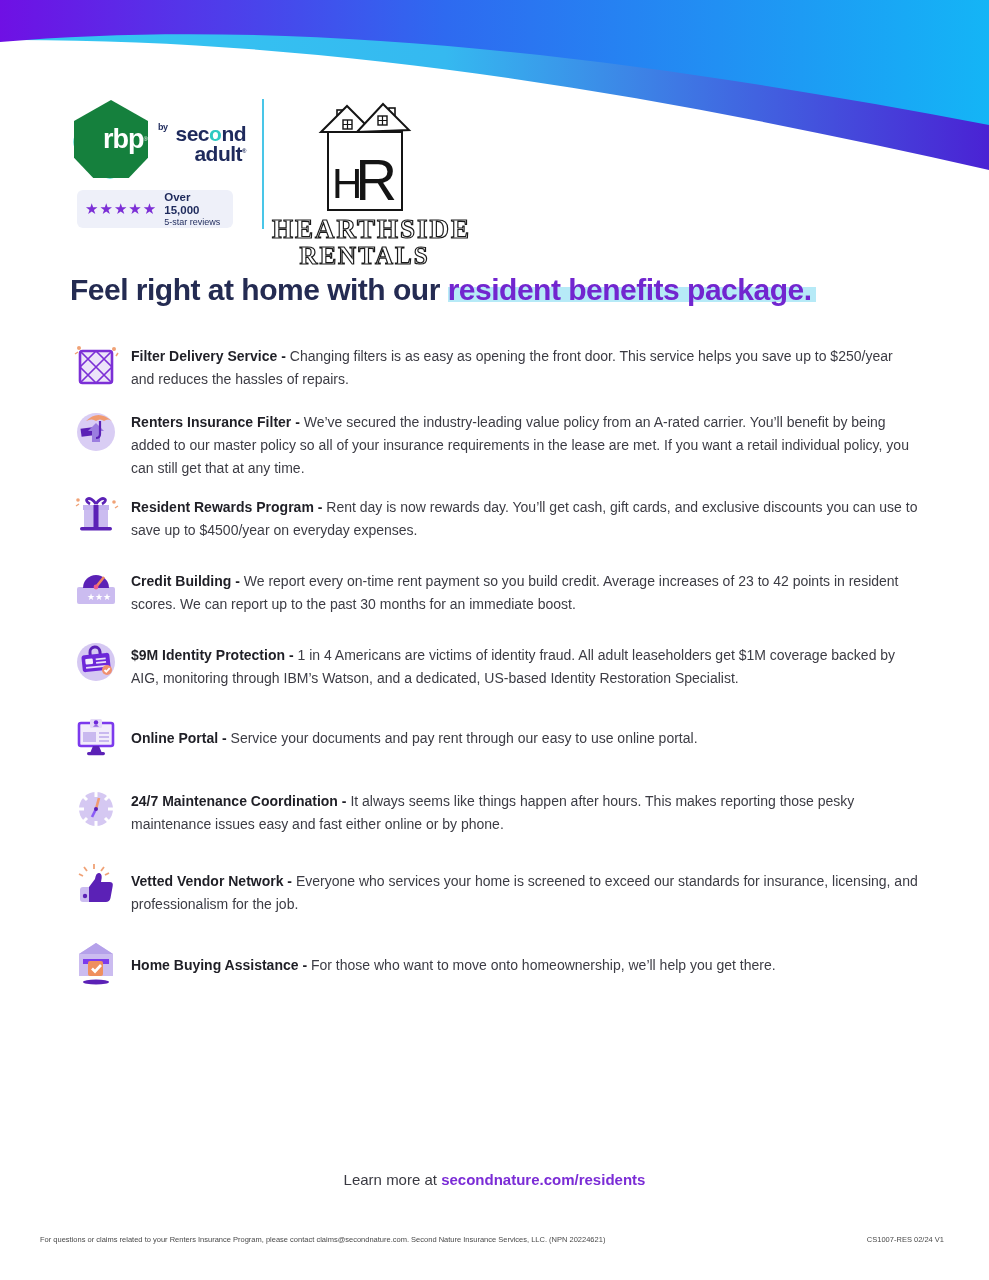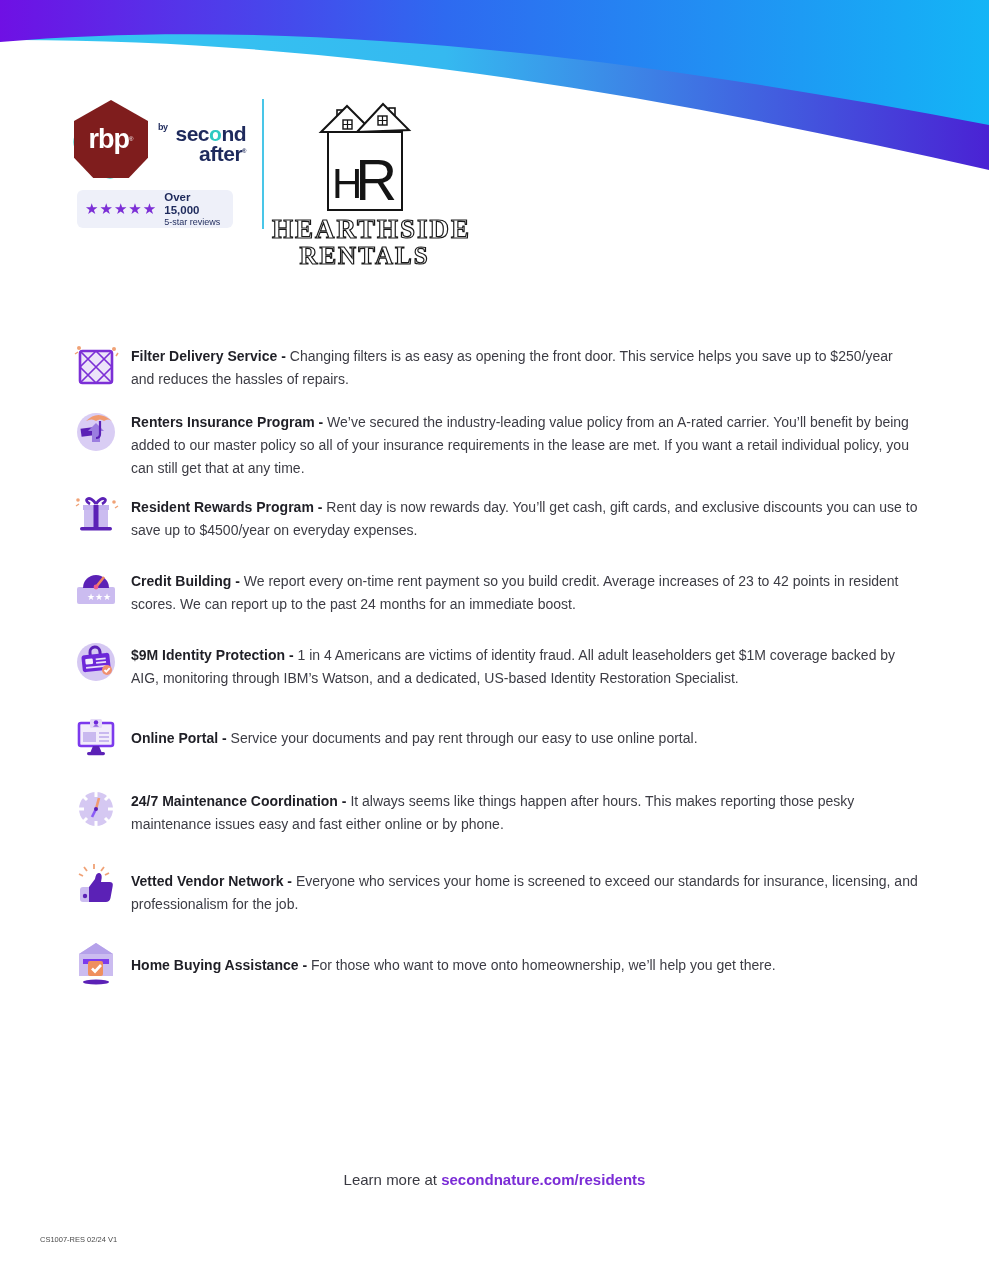--- a/index.html
+++ b/index.html
@@ -16,23 +16,23 @@
 
   
   .rbp-cluster { position:absolute; left:70px; top:98px; width:170px; }
   .rbp-badge { position:absolute; left:2px; top:2px; width:80px; height:82px; }
   .rbp-teal {
     position:absolute; left:8px; top:12px; width:60px; height:60px;
     background:#3bd6d0; border-radius:14px; transform:rotate(45deg);
   }
   .rbp-hex {
     position:absolute; left:2px; top:0; width:74px; height:78px;
-    background:#7f1d1d;
+    background:#15803d;
     clip-path:polygon(50% 0%, 100% 27%, 100% 74%, 74% 100%, 26% 100%, 0% 74%, 0% 27%);
-    display:flex; align-items:center; justify-content:center;
+    display:flex; align-items:center; justify-content:flex-end;
   }
   .rbp-hex span { color:#fff; font-size:27px; font-weight:bold; letter-spacing:-1px; }
   .rbp-hex sup { color:#fff; font-size:6px; }
   .byline { position:absolute; left:88px; top:24px; width:90px; color:#1e2a5c; }
   .byline .by { font-size:9px; font-weight:bold; vertical-align:top; margin-right:8px; }
   .byline .l1 { font-size:21px; font-weight:bold; letter-spacing:-0.5px; display:inline; }
   .byline .l1 .o { color:#2fc9c2; }
   .byline .l2 { font-size:21px; font-weight:bold; letter-spacing:-0.5px; text-align:right; margin-top:-4px; padding-right:2px; }
   .byline sup { font-size:6px; }
   .reviews-pill {
@@ -122,21 +122,21 @@
   <div class="rbp-cluster">
     <div class="rbp-badge">
       <div class="rbp-teal"></div>
       <div class="rbp-hex">
         <span>rbp</span>
           <sup>®</sup>
       </div>
     </div>
     <div class="byline">
       <div class="l1"><span class="by">by</span><span>sec</span><span class="o">o</span><span>nd</span></div>
-      <div class="l2"><span>after</span><sup>®</sup></div>
+      <div class="l2"><span>adult</span><sup>®</sup></div>
     </div>
     <div class="reviews-pill">
       <span class="stars">★★★★★</span>
       <span class="reviews-text">
         <div class="big">Over 15,000</div>
         <div class="small">5-star reviews</div>
       </span>
     </div>
   </div>
 
@@ -154,20 +154,23 @@
       <path d="M65.5 24 V33 M61 28.5 H70" stroke="#141414" stroke-width="1.2"></path>
     </svg>
     <div class="hr-box">
       <span class="hr-h">H</span>
         <span class="hr-r">R</span>
     </div>
     <div class="hr-name1">HEARTHSIDE</div>
     <div class="hr-name2">RENTALS</div>
   </div>
 
+  <div class="headline">
+    <span>Feel right at home with our </span><span class="hl">resident benefits package.</span>
+  </div>
 
   <div class="benefit" style="top:342px">
     <div class="b-icon">
       <svg width="46" height="46" viewBox="0 0 46 46">
         <circle cx="6" cy="6" r="2" fill="#f0a276"></circle>
           <circle cx="41" cy="7" r="2" fill="#f0a276"></circle>
         <path d="M2 12 l3 -2 M43 14 l2 -3" stroke="#f0a276" stroke-width="1.5"></path>
         <rect x="7" y="9" width="32" height="32" rx="2.5" fill="#ece4f9" stroke="#7c2fd6" stroke-width="2.6"></rect>
         <path d="M7 25 L23 9 M7 41 L39 9 M23 41 L39 25 M23 9 L39 25 M7 9 L39 41 M7 25 L23 41" stroke="#7c2fd6" stroke-width="1.7" fill="none"></path>
       </svg>
@@ -182,21 +185,21 @@
     <div class="b-icon">
       <svg width="46" height="46" viewBox="0 0 46 46">
         <circle cx="23" cy="24" r="19" fill="#d9cdf4"></circle>
         <path d="M8 20 h12 v8 h-12 z" fill="#5b21b6" transform="rotate(-8 14 24)"></path>
         <path d="M23 15 l8 8 h-4 v11 h-8 v-11 h-4 z" fill="#9b7de0"></path>
         <path d="M13 13 Q25 1 39 13 Q35 10 31 13 Q27 10 23 13 Q19 10 13 13 Z" fill="#f09a70"></path>
         <path d="M27 13 V26 q0 4 -4 4" stroke="#5b21b6" stroke-width="2.2" fill="none"></path>
       </svg>
     </div>
     <div class="b-text" style="padding-top:3px">
-      <span class="b-title">Renters Insurance Program -</span>
+      <span class="b-title">Renters Insurance Filter -</span>
       <span>We’ve secured the industry-leading value policy from an A-rated carrier. You’ll benefit by being added to our master policy so all of your insurance requirements in the lease are met. If you want a retail individual policy, you can still get that at any time.</span>
     </div>
   </div>
 
   <div class="benefit" style="top:490px">
     <div class="b-icon">
       <svg width="46" height="46" viewBox="0 0 46 46">
         <circle cx="5" cy="10" r="1.8" fill="#f0a276"></circle>
           <circle cx="41" cy="12" r="1.8" fill="#f0a276"></circle>
         <path d="M3 16 l3 -2 M42 18 l3 -2" stroke="#f0a276" stroke-width="1.4"></path>
@@ -220,21 +223,21 @@
         <path d="M10 22 A13 13 0 0 1 36 22 Z" fill="#5b21b6"></path>
         <path d="M23 21 L31 11" stroke="#f0875e" stroke-width="2.6"></path>
         <circle cx="23" cy="21" r="2.4" fill="#ef5e8c"></circle>
         <text x="14" y="34" font-size="9" fill="#ffffff" font-family="DejaVu Sans">★</text>
         <text x="22" y="34" font-size="9" fill="#ffffff" font-family="DejaVu Sans">★</text>
         <text x="30" y="34" font-size="9" fill="#ffffff" font-family="DejaVu Sans">★</text>
       </svg>
     </div>
     <div class="b-text" style="padding-top:4px">
       <span class="b-title">Credit Building -</span>
-      <span>We report every on-time rent payment so you build credit. Average increases of 23 to 42 points in resident scores. We can report up to the past 24 months for an immediate boost.</span>
+      <span>We report every on-time rent payment so you build credit. Average increases of 23 to 42 points in resident scores. We can report up to the past 30 months for an immediate boost.</span>
     </div>
   </div>
 
   <div class="benefit" style="top:639px">
     <div class="b-icon">
       <svg width="46" height="46" viewBox="0 0 46 46">
         <circle cx="23" cy="23" r="19" fill="#d5c8f2"></circle>
         <g transform="rotate(-6 23 23)">
           <path d="M18 16 v-3 a5 5 0 0 1 10 0 v3" stroke="#5b21b6" stroke-width="3" fill="none"></path>
           <rect x="9" y="15" width="28" height="17" rx="3" fill="#6d28d9"></rect>
@@ -324,16 +327,17 @@
       <span class="b-title">Vetted Vendor Network -</span>
       <span>Everyone who services your home is screened to exceed our standards for insurance, licensing, and professionalism for the job.</span>
     </div>
   </div>
 
   <div class="learn-more">
     <span>Learn more at </span><span class="link">secondnature.com/residents</span>
   </div>
 
   <div class="fine-print">
+    <span>For questions or claims related to your Renters Insurance Program, please contact claims@secondnature.com. Second Nature Insurance Services, LLC. (NPN 20224621)</span>
     <span>CS1007-RES 02/24 V1</span>
   </div>
 
 </div>
 
 </body></html>

